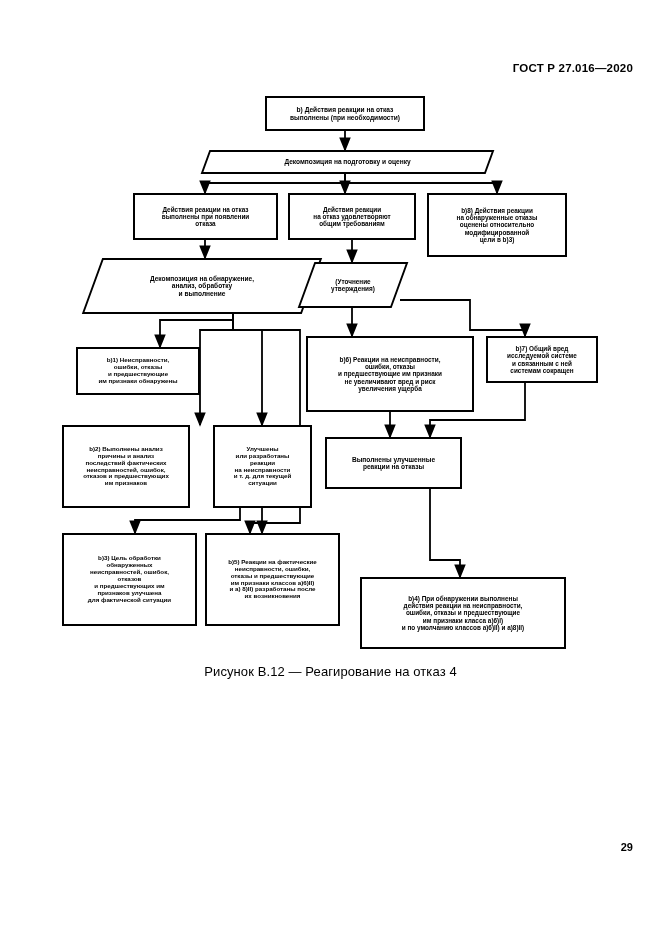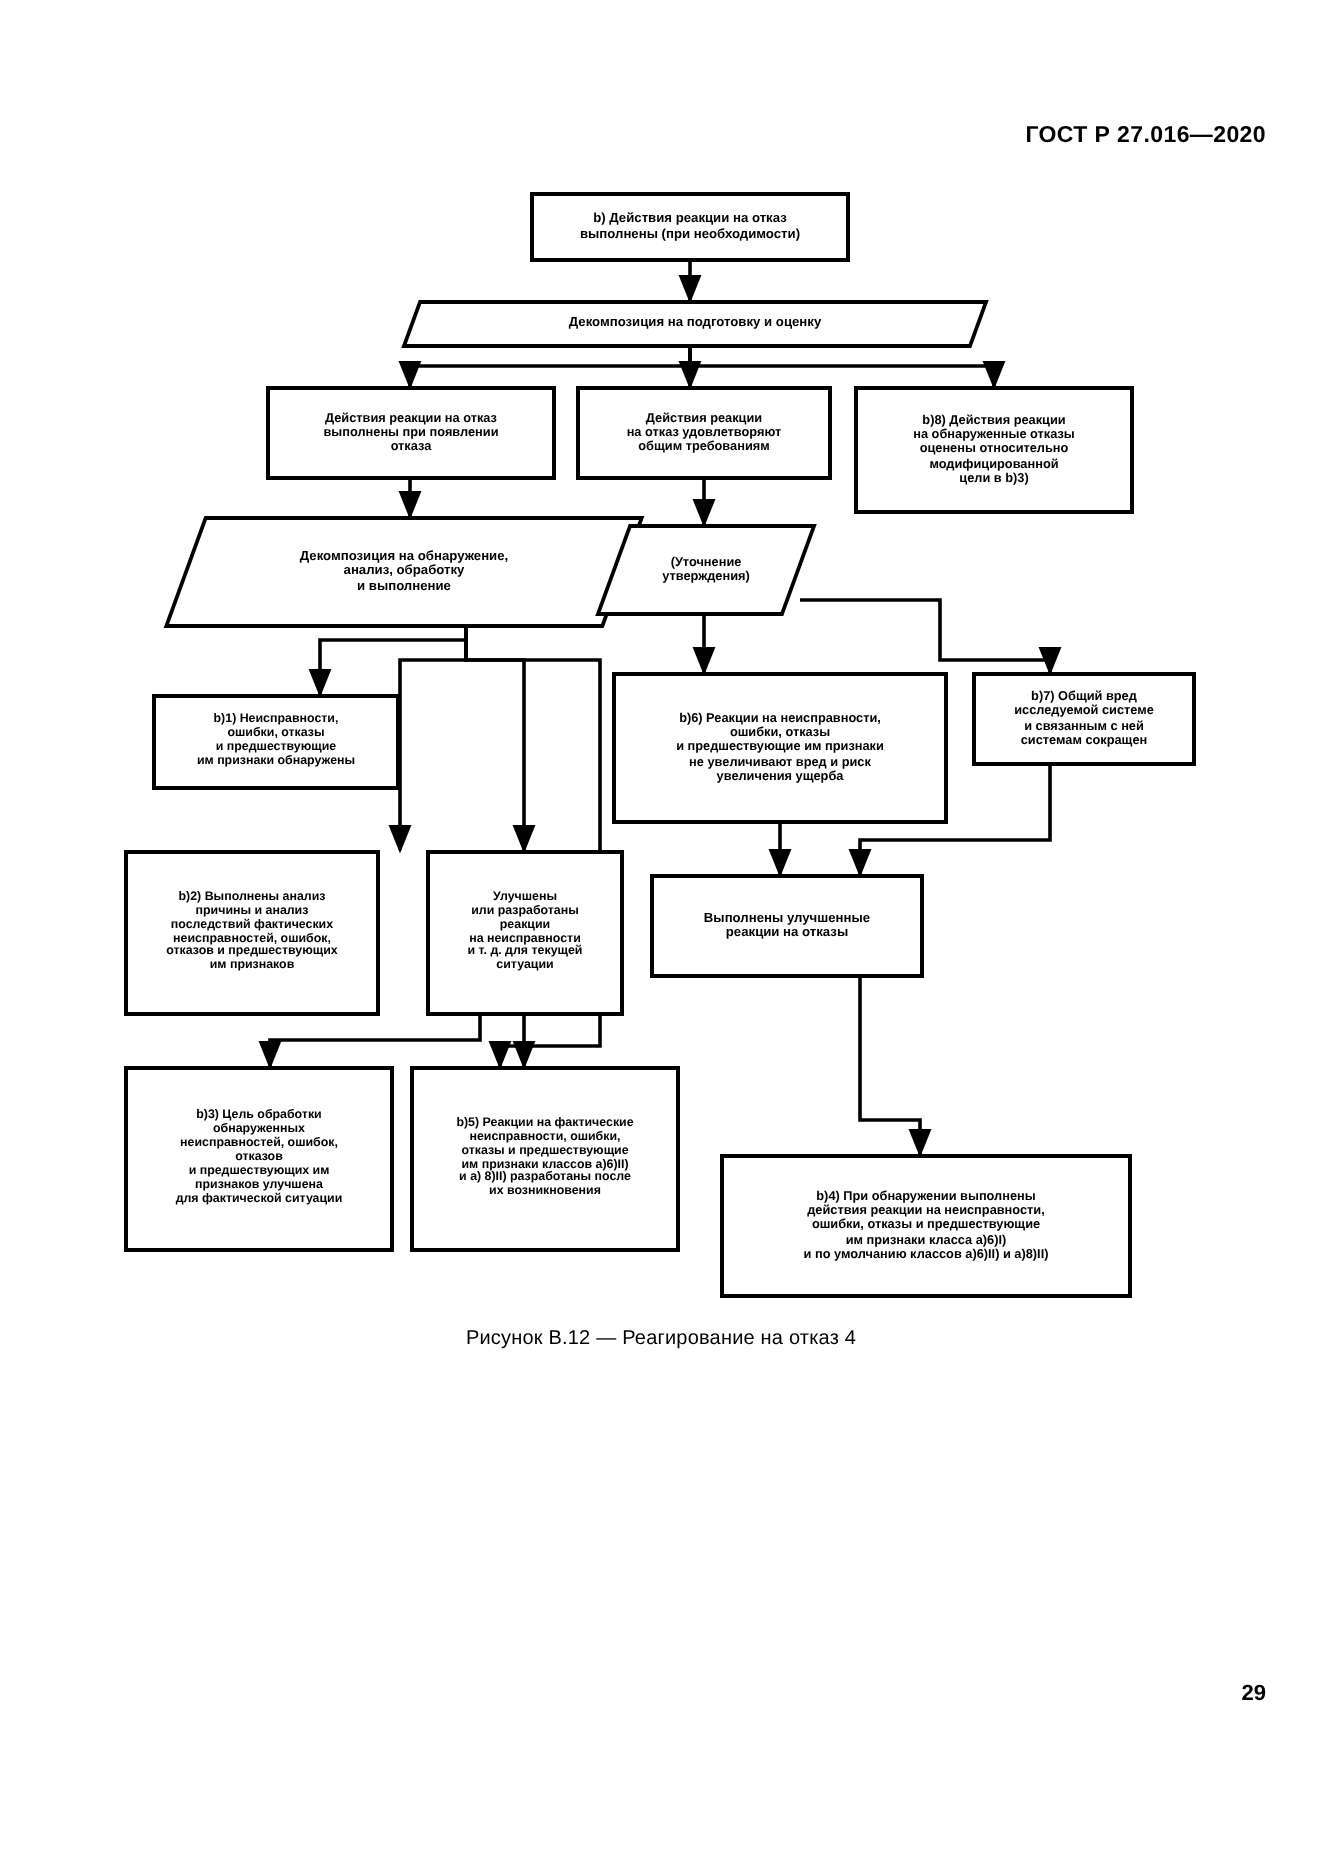--- a/index.html
+++ b/index.html
@@ -85,21 +85,21 @@
     position: relative;
     z-index: 2;
   }
   
   .fig-caption {
     position: absolute;
     top: 664px;
     left: 0;
     width: 661px;
     text-align: center;
-    font-size: 10px;
+    font-size: 13px;
     letter-spacing: 0.1px;
   }
   .folio {
     position: absolute;
     top: 841px;
     right: 28px;
     font-size: 11px;
     font-weight: bold;
   }
 </style>

